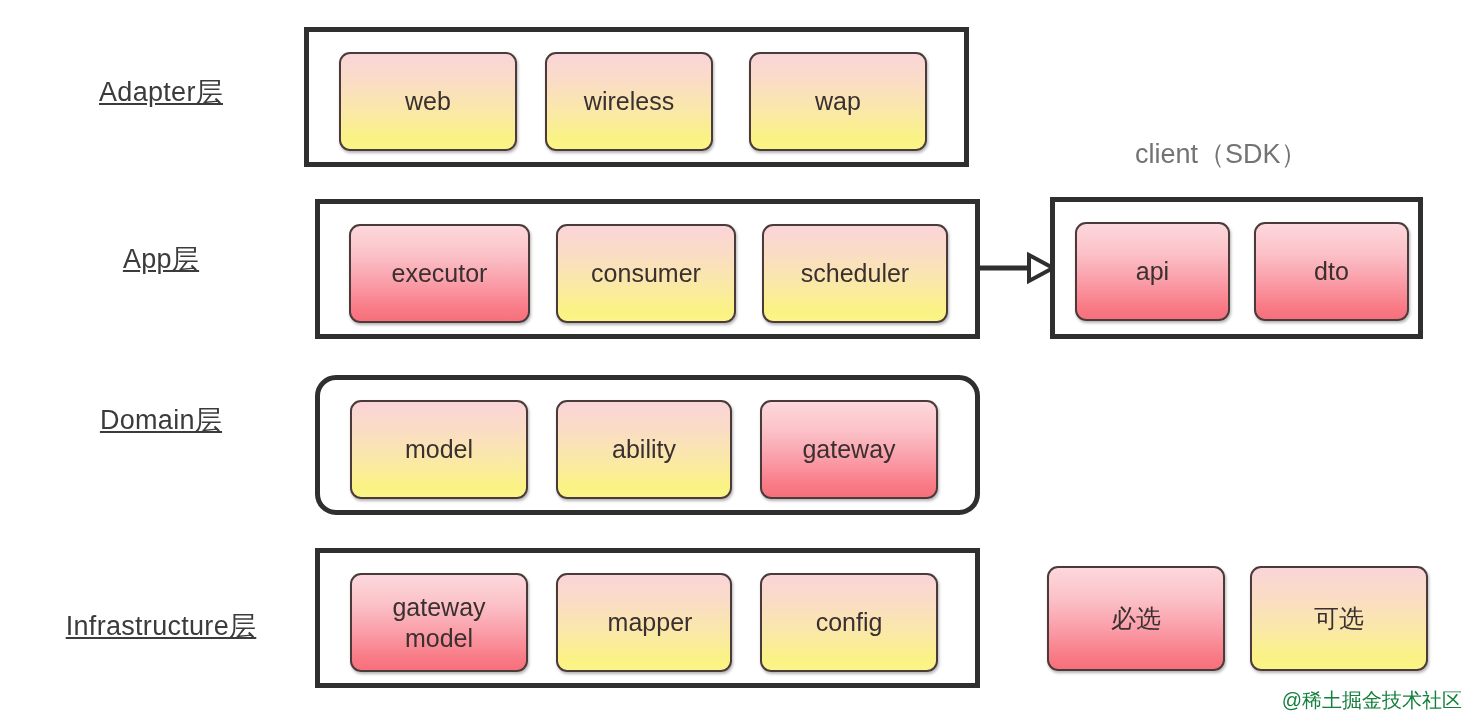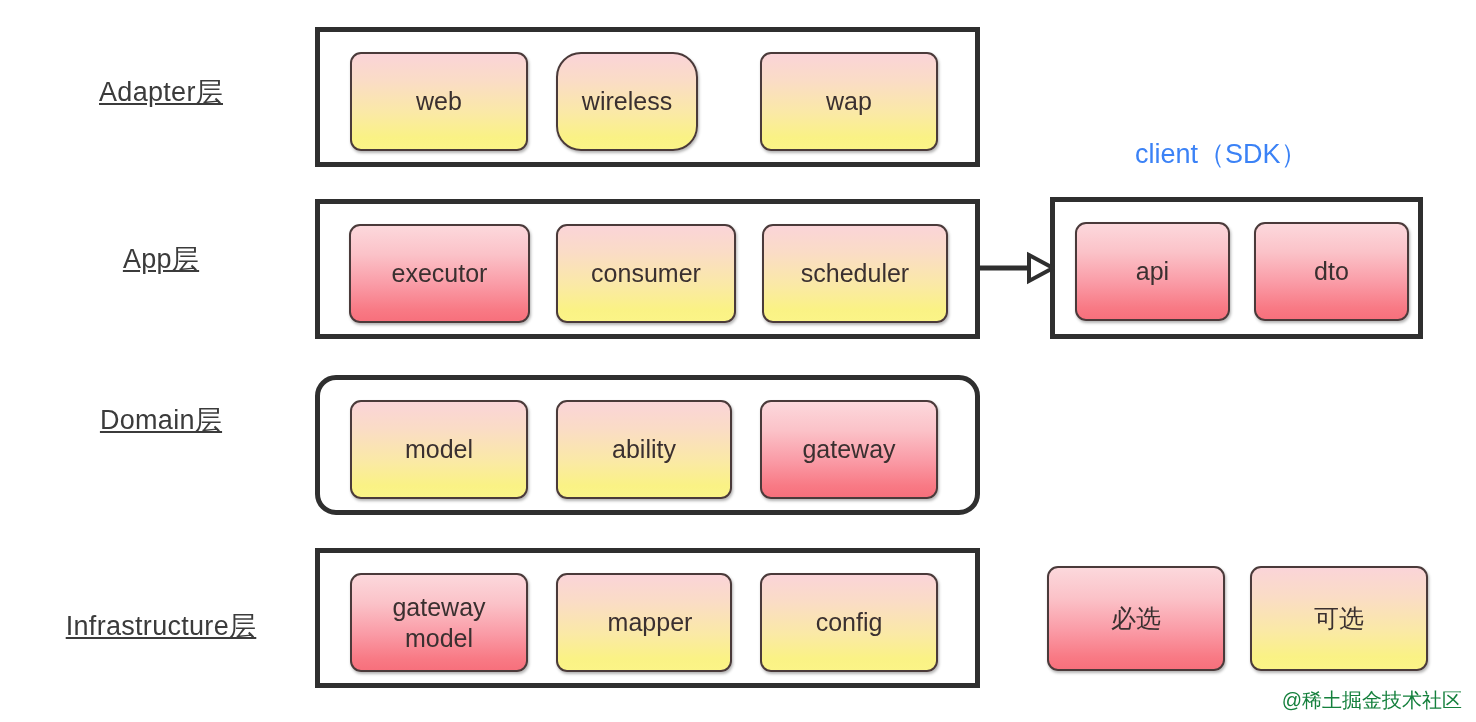--- a/index.html
+++ b/index.html
@@ -69,21 +69,21 @@
         #fbc2c8 30%,
         #fa9ba6 62%,
         #f87a85 88%,
         #f7707c 100%);
   }
 
   
   .sdk-caption {
     position: absolute;
     font-size: 27px;
-    color: #3b82f6;
+    color: #737373;
     white-space: nowrap;
   }
 
   
   .connector {
     position: absolute;
   }
 
   
   .legend-box {
@@ -109,25 +109,25 @@
     white-space: nowrap;
   }
 </style>
 </head>
 <body>
 
 <div id="canvas">
 
   <div class="layer-label" style="top:74px;">Adapter层</div>
 
-  <div class="layer-box" style="left:315px; top:27px; width:665px; height:140px;">
+  <div class="layer-box" style="left:304px; top:27px; width:665px; height:140px;">
     <div class="module optional" style="left:30px; top:20px; width:178px; height:99px;">
       <span>web</span>
     </div>
-    <div class="module optional" style="left:236px; top:20px; width:142px; height:99px;border-radius:25px;">
+    <div class="module optional" style="left:236px; top:20px; width:168px; height:99px;">
       <span>wireless</span>
     </div>
     <div class="module optional" style="left:440px; top:20px; width:178px; height:99px;">
       <span>wap</span>
     </div>
   </div>
 
   <div class="sdk-caption" style="left:1135px; top:136px;">client（SDK）</div>
 
   <div class="layer-box" style="left:1050px; top:197px; width:373px; height:142px;">

